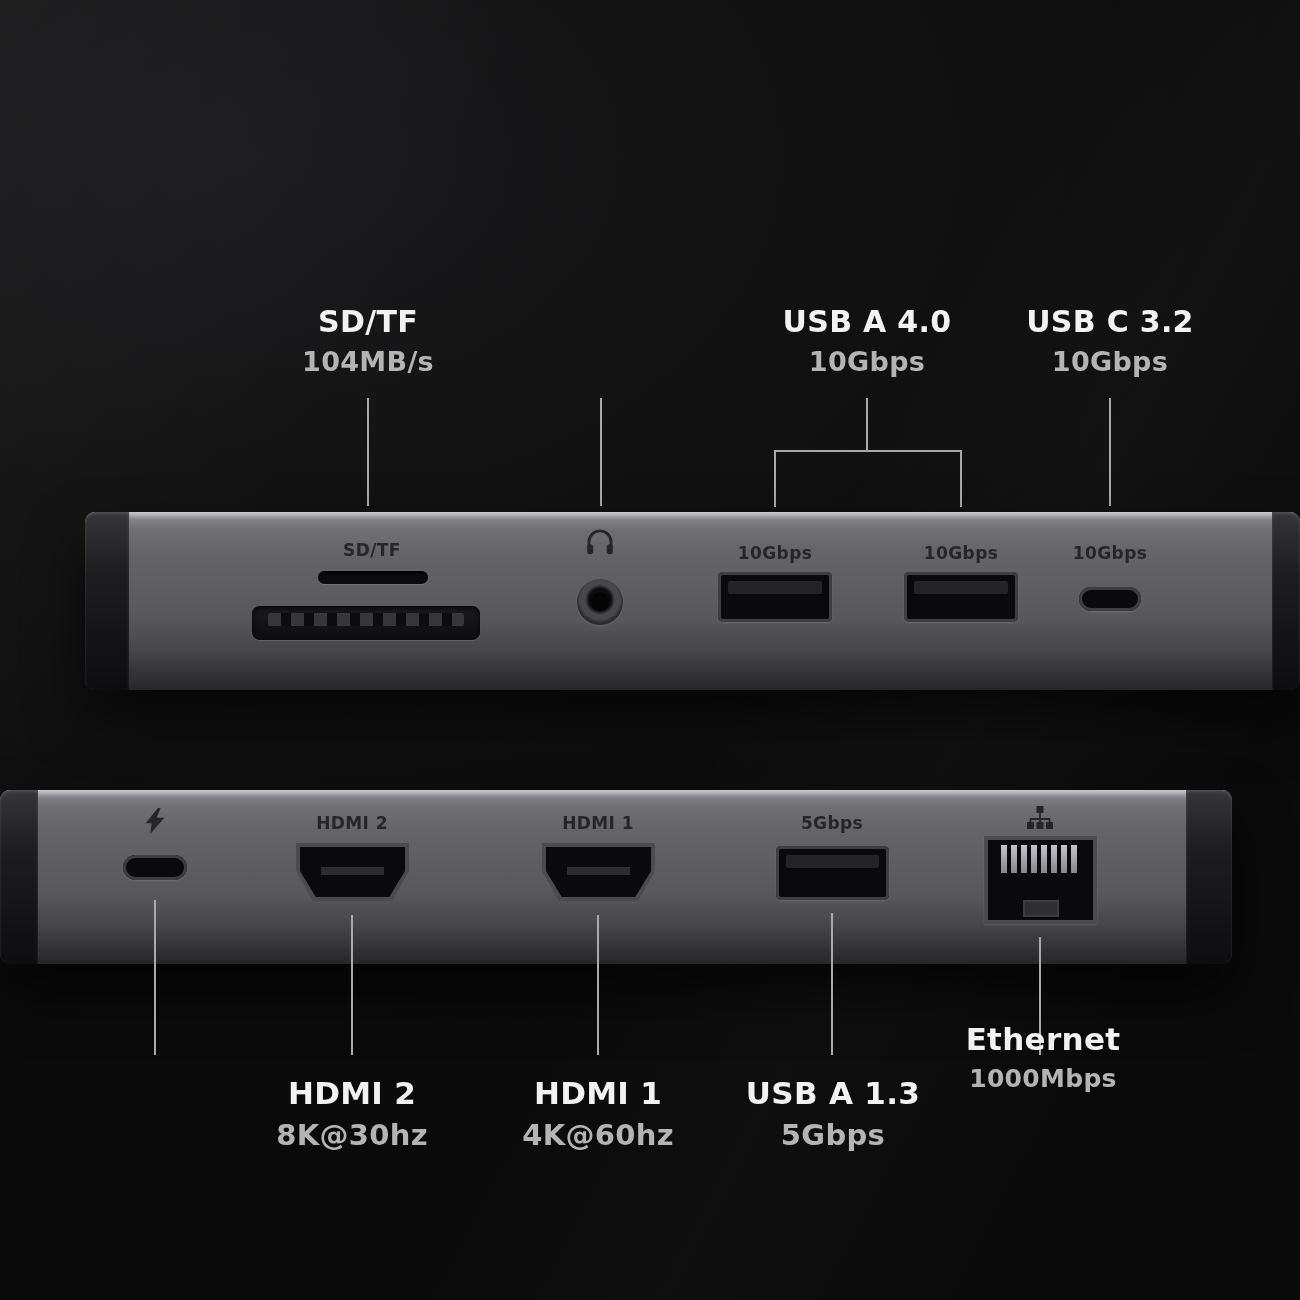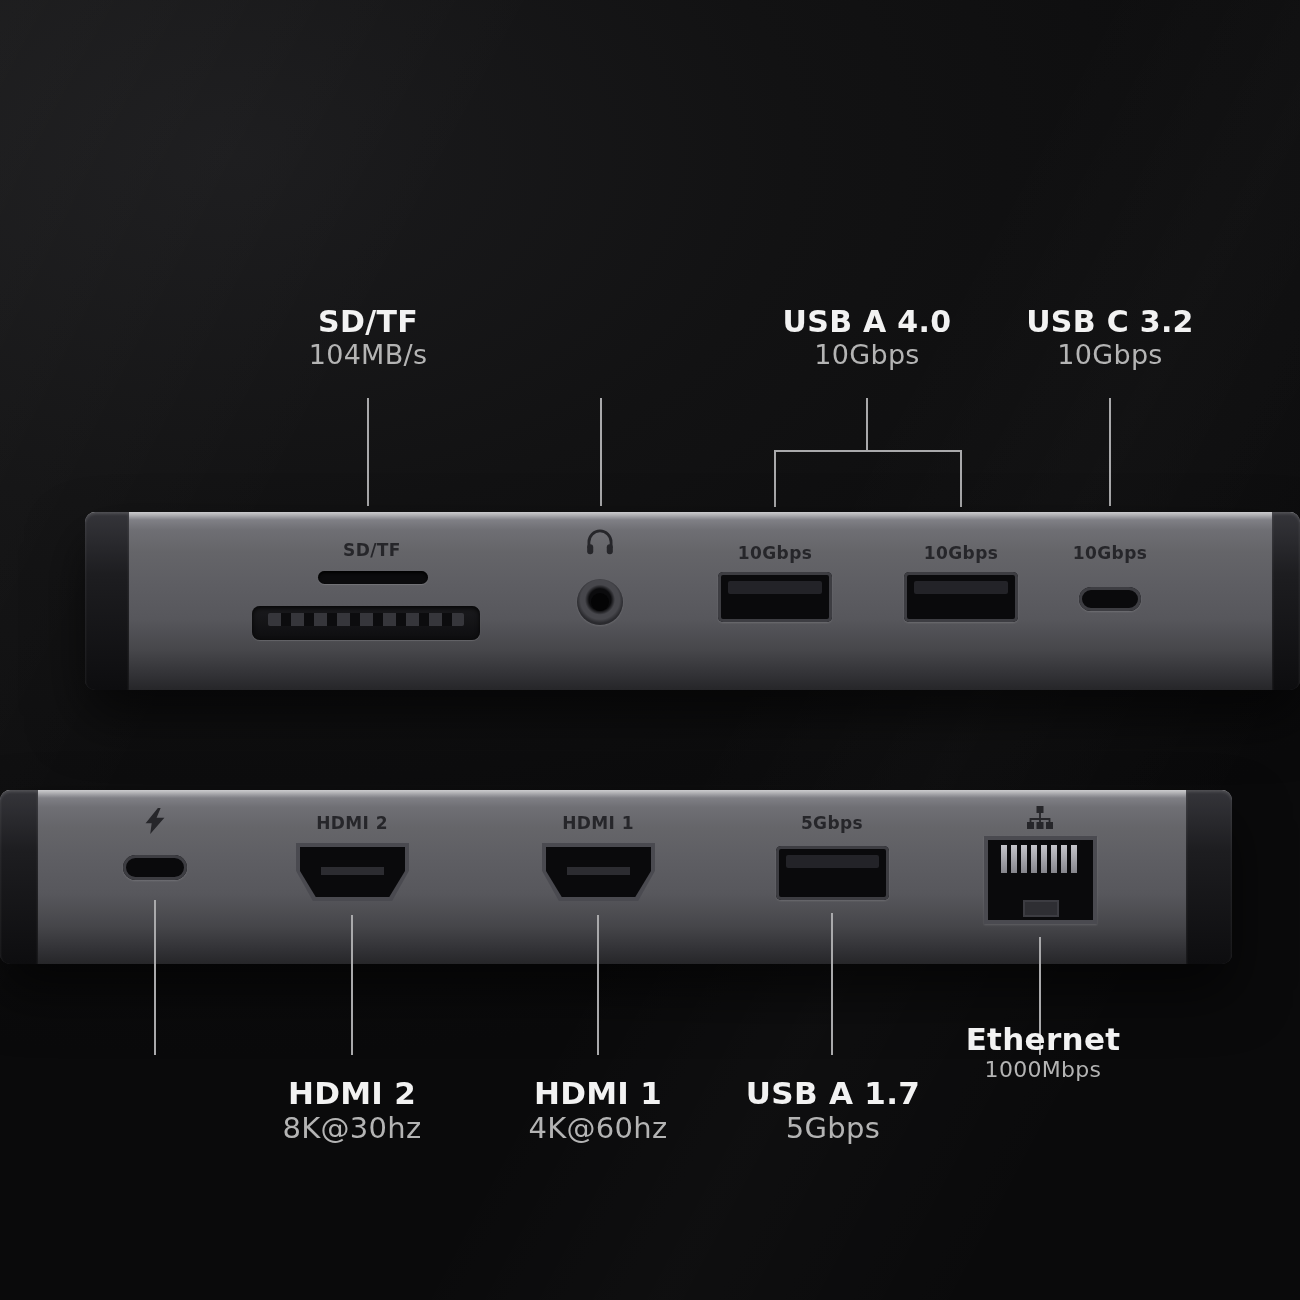--- a/index.html
+++ b/index.html
@@ -11,21 +11,21 @@
   .stage::before{
     content:""; position:absolute; inset:0; pointer-events:none;
     background:
       linear-gradient(118deg, rgba(255,255,255,0.035) 0%, transparent 28%),
       linear-gradient(118deg, transparent 55%, rgba(255,255,255,0.018) 68%, transparent 84%);
   }
 
   
   .callout { position:absolute; transform:translateX(-50%); text-align:center; white-space:nowrap; }
   .callout-title { font-size:30px; font-weight:700; color:#f2f2f2; letter-spacing:0.3px; }
-  .callout-sub   { font-size:27px; font-weight:400; color:#b4b4b4; letter-spacing:0.3px; }
+  .callout-sub   { font-size:27px; font-weight:700; color:#b4b4b4; margin-top:7px; letter-spacing:0.3px; }
 
   
   .leader { position:absolute; background:#a9a9ab; }
   .leader-v { width:2px; transform:translateX(-50%); }
   .leader-h { height:2px; }
 
   
   .bar {
     position:absolute; border-radius:10px;
     background: linear-gradient(180deg,
@@ -200,21 +200,21 @@
 
   <div class="callout" style="left:352px;top:1075px">
     <div class="callout-title" style="font-size:31px">HDMI 2</div>
     <div class="callout-sub" style="font-size:29px">8K@30hz</div>
   </div>
   <div class="callout" style="left:598px;top:1075px">
     <div class="callout-title" style="font-size:31px">HDMI 1</div>
     <div class="callout-sub" style="font-size:29px">4K@60hz</div>
   </div>
   <div class="callout" style="left:833px;top:1075px">
-    <div class="callout-title" style="font-size:31px">USB A 1.7</div>
+    <div class="callout-title" style="font-size:31px">USB A 1.3</div>
     <div class="callout-sub" style="font-size:29px">5Gbps</div>
   </div>
   <div class="callout" style="left:1043px;top:1021px">
     <div class="callout-title" style="font-size:31px">Ethernet</div>
-    <div class="callout-sub" style="font-size:22px">1000Mbps</div>
+    <div class="callout-sub" style="font-size:25px">1000Mbps</div>
   </div>
 
 </div>
 
 </body></html>

